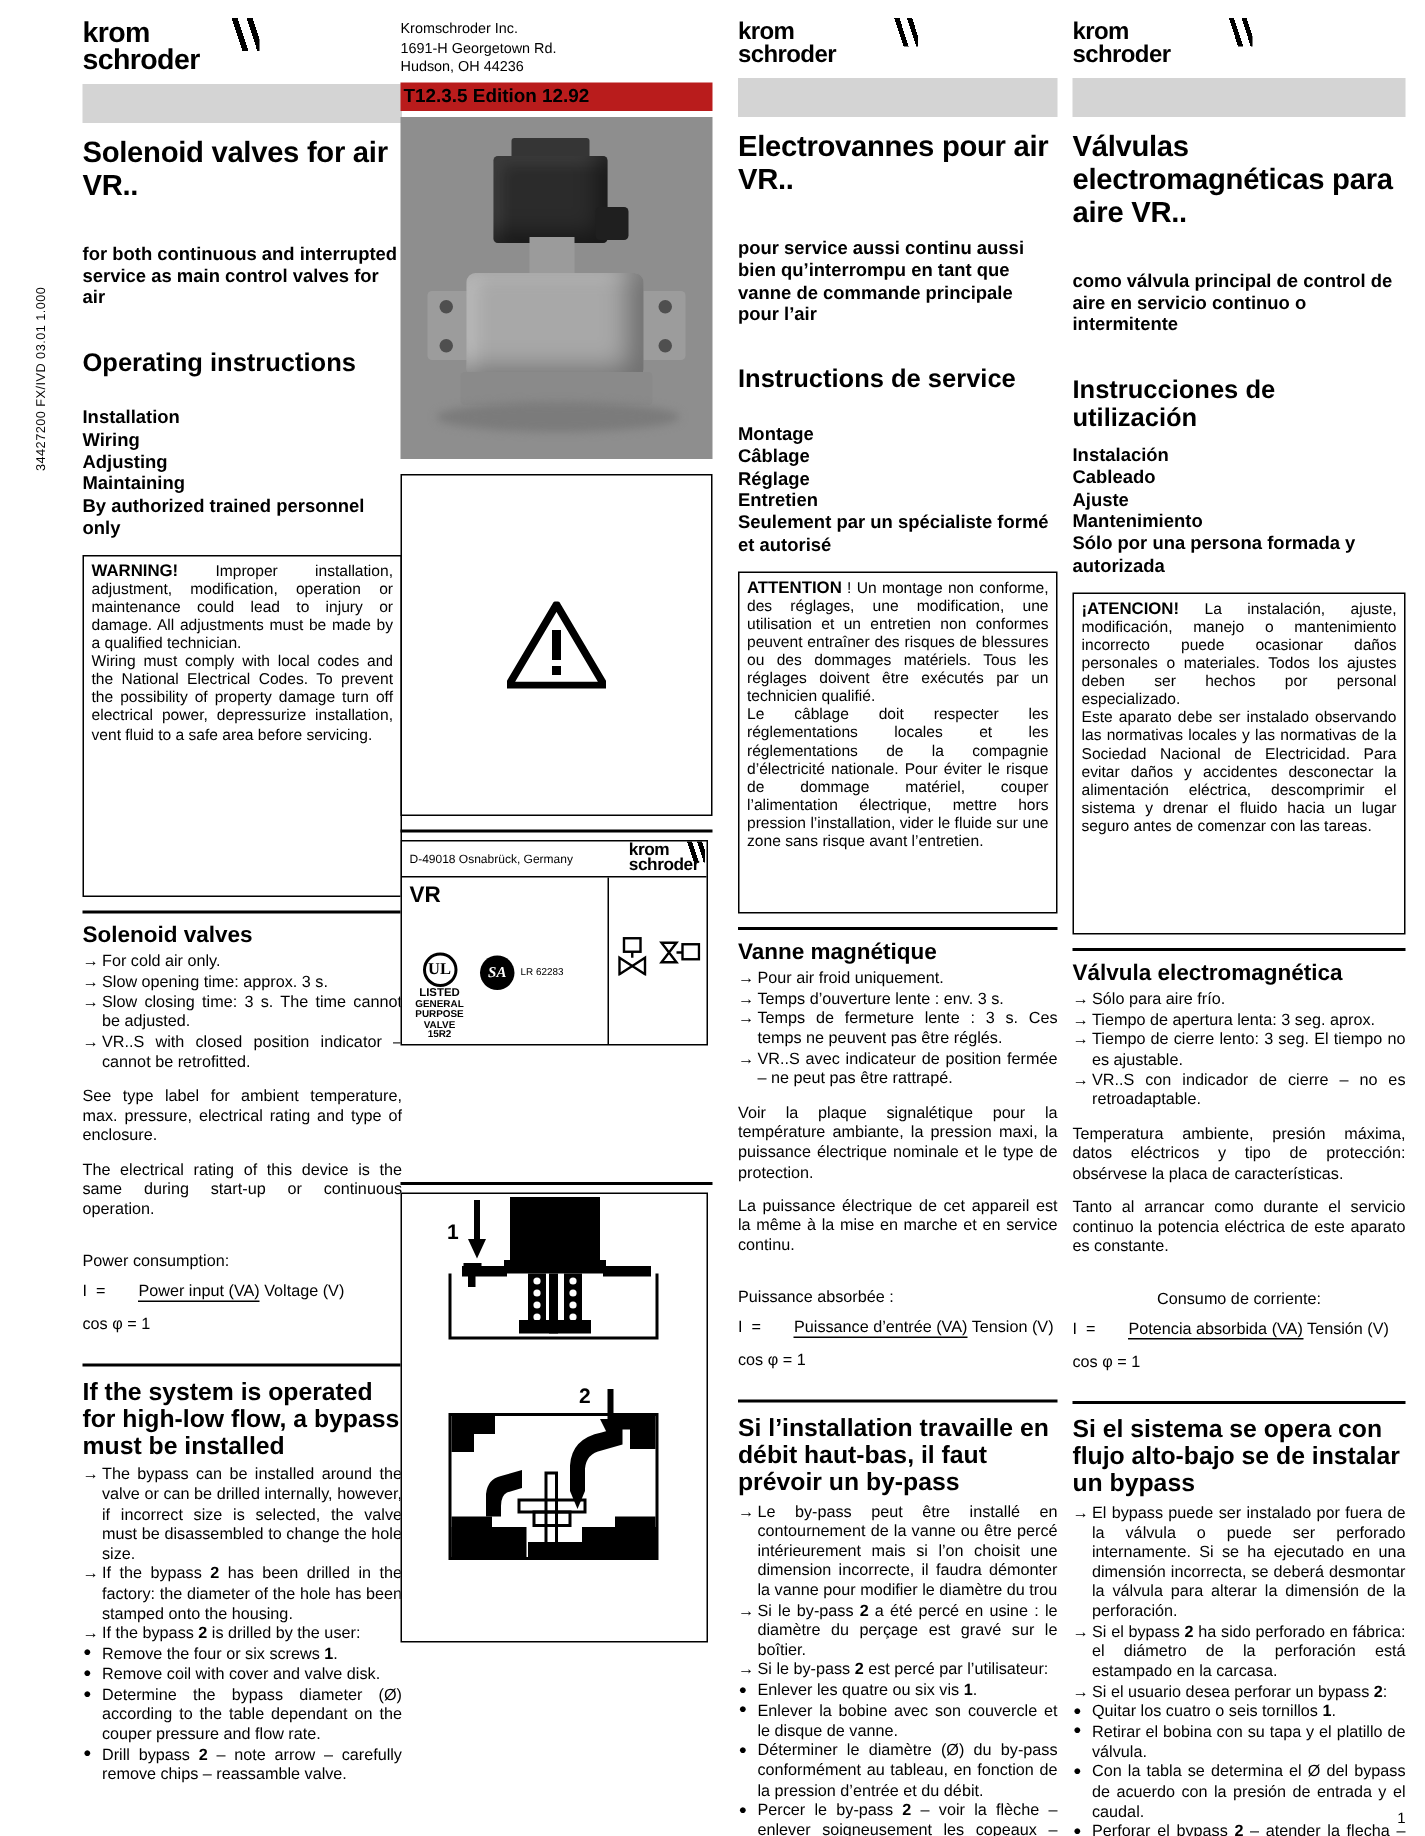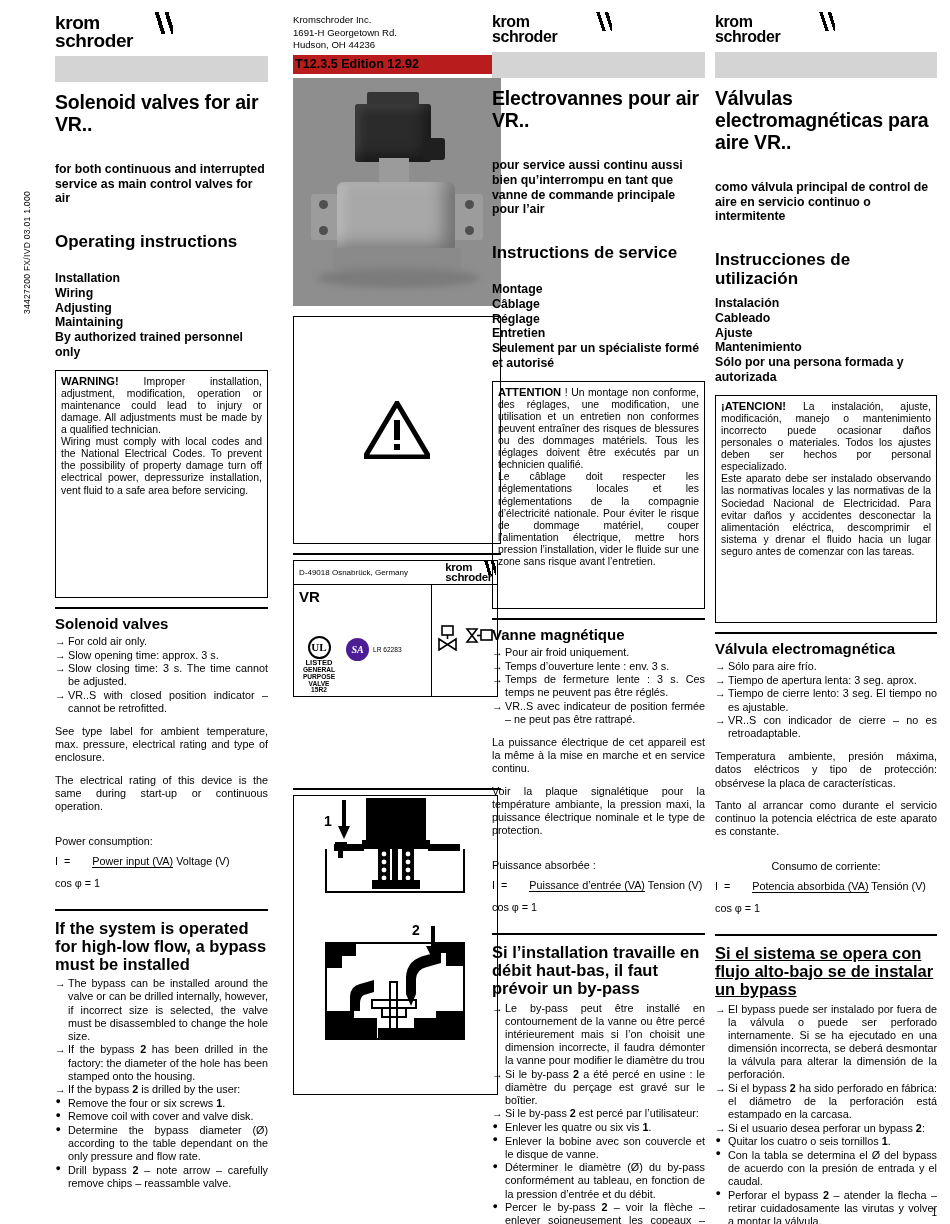--- a/index.html
+++ b/index.html
@@ -23,21 +23,21 @@
     writing-mode: vertical-rl;
     transform: rotate(180deg);
     white-space: nowrap;
     color:#000;
   }
 
   
   .cols { position:absolute; left:55px; top:14px; width:882px; }
   .col  { position:absolute; top:0; width:213px; }
   .c1 { left:0px; }
-  .c2 { left:238px; width:208px; }
+  .c2 { left:212px; width:208px; }
   .c3 { left:437px; }
   .c4 { left:660px; width:222px; }
 
   
   .logo { font-weight:bold; font-size:19px; line-height:0.95; letter-spacing:-0.4px; position:relative; width:140px;}
   .logo .l1 { display:block; }
   .logo .l2 { display:block; }
   .logo .slash {
     position:absolute; right:22px; top:-2px;
     width:26px; height:22px;
@@ -162,21 +162,21 @@
   .ul-mark { text-align:center; width:38px; }
   .ul-circle {
     width:23px; height:23px; border:2.4px solid #000; border-radius:50%;
     font-size:11px; font-weight:bold; line-height:19px; margin:0 auto;
     font-family:"Liberation Serif", serif;
   }
   .ul-sub { font-size:6.6px; font-weight:bold; line-height:1.02; margin-top:0px; }
   .ul-sub .lst { font-size:7.6px; }
   .csa-wrap { display:flex; align-items:center; gap:4px; padding-top:2px;}
   .csa-circle {
-    width:23px; height:23px; background:#4c1d95; border-radius:50%;
+    width:23px; height:23px; background:#000000; border-radius:50%;
     color:#fff; font-size:10px; font-weight:bold; font-style:italic;
     display:flex; align-items:center; justify-content:center;
     font-family:"Liberation Serif", serif;
   }
   .csa-txt { font-size:6.6px; }
   .symbol { position:absolute; left:50%; top:50%; transform:translate(-50%,-50%); }
 
   
   .drawbox { border:1.5px solid #000; width:205px; height:300px; position:relative; background:#fff; }
 
@@ -245,21 +245,21 @@
       <div class="rule"></div>
       <h3 class="h3" style="font-size:16.5px; margin-top:8px; line-height:1.1;">If the system is operated for high-low flow, a bypass must be installed</h3>
       <ul class="arrows" style="margin-top:4px;">
         <li>The bypass can be installed around the valve or can be drilled internally, however, if incorrect size is selected, the valve must be disassembled to change the hole size.</li>
         <li>If the bypass <b>2</b> has been drilled in the factory: the diameter of the hole has been stamped onto the housing.</li>
         <li>If the bypass <b>2</b> is drilled by the user:</li>
       </ul>
       <ul class="dots">
         <li>Remove the four or six screws <b>1</b>.</li>
         <li>Remove coil with cover and valve disk.</li>
-        <li>Determine the bypass diameter (Ø) according to the table dependant on the only pressure and flow rate.</li>
+        <li>Determine the bypass diameter (Ø) according to the table dependant on the couper pressure and flow rate.</li>
         <li>Drill bypass <b>2</b> – note arrow – carefully remove chips – reassamble valve.</li>
       </ul>
     </div>
 
     <div class="col c2">
 
       <div class="addr">
         <div>Kromschroder Inc.</div>
         <div>1691-H Georgetown Rd.</div>
         <div>Hudson, OH 44236</div>
@@ -426,22 +426,22 @@
       <div style="height:9px"></div>
       <div class="rule"></div>
       <h3 class="h3">Vanne magnétique</h3>
       <ul class="arrows">
         <li>Pour air froid uniquement.</li>
         <li>Temps d’ouverture lente : env. 3 s.</li>
         <li>Temps de fermeture lente : 3 s. Ces temps ne peuvent pas être réglés.</li>
         <li>VR..S avec indicateur de position fermée – ne peut pas être rattrapé.</li>
       </ul>
       <div class="body" style="margin-top:10px;">
+        <p>Voir la plaque signalétique pour la température ambiante, la pression maxi, la puissance électrique nominale et le type de protection.</p>
         <p>La puissance électrique de cet appareil est la même à la mise en marche et en service continu.</p>
-        <p>Voir la plaque signalétique pour la température ambiante, la pression maxi, la puissance électrique nominale et le type de protection.</p>
       </div>
       <div class="body" style="margin-top:22px;">Puissance absorbée :</div>
       <div class="formula">
         <span class="num">I</span>
         <span class="num">=</span>
         <span class="frac">
           <span class="top">Puissance d’entrée (VA)</span>
           <span class="bot">Tension (V)</span>
         </span>
       </div>
@@ -508,28 +508,29 @@
         <span class="num">=</span>
         <span class="frac">
           <span class="top">Potencia absorbida (VA)</span>
           <span class="bot">Tensión (V)</span>
         </span>
       </div>
       <div class="cos">cos φ = 1</div>
 
       <div style="height:20px"></div>
       <div class="rule"></div>
-      <h3 class="h3" style="font-size:16.5px; margin-top:8px; line-height:1.1;text-decoration:underline;">Si el sistema se opera con flujo alto-bajo se de instalar un bypass</h3>
+      <h3 class="h3" style="font-size:16.5px; margin-top:8px; line-height:1.1;">Si el sistema se opera con flujo alto-bajo se de instalar un bypass</h3>
       <ul class="arrows" style="margin-top:4px;">
         <li>El bypass puede ser instalado por fuera de la válvula o puede ser perforado internamente. Si se ha ejecutado en una dimensión incorrecta, se deberá desmontar la válvula para alterar la dimensión de la perforación.</li>
         <li>Si el bypass <b>2</b> ha sido perforado en fábrica: el diámetro de la perforación está estampado en la carcasa.</li>
         <li>Si el usuario desea perforar un bypass <b>2</b>:</li>
       </ul>
       <ul class="dots">
         <li>Quitar los cuatro o seis tornillos <b>1</b>.</li>
+        <li>Retirar el bobina con su tapa y el platillo de válvula.</li>
         <li>Con la tabla se determina el Ø del bypass de acuerdo con la presión de entrada y el caudal.</li>
         <li>Perforar el bypass <b>2</b> – atender la flecha – retirar cuidadosamente las virutas y volver a montar la válvula.</li>
       </ul>
     </div>
 
   </div>
 
   <div class="pagenum">1</div>
 </div>
 

